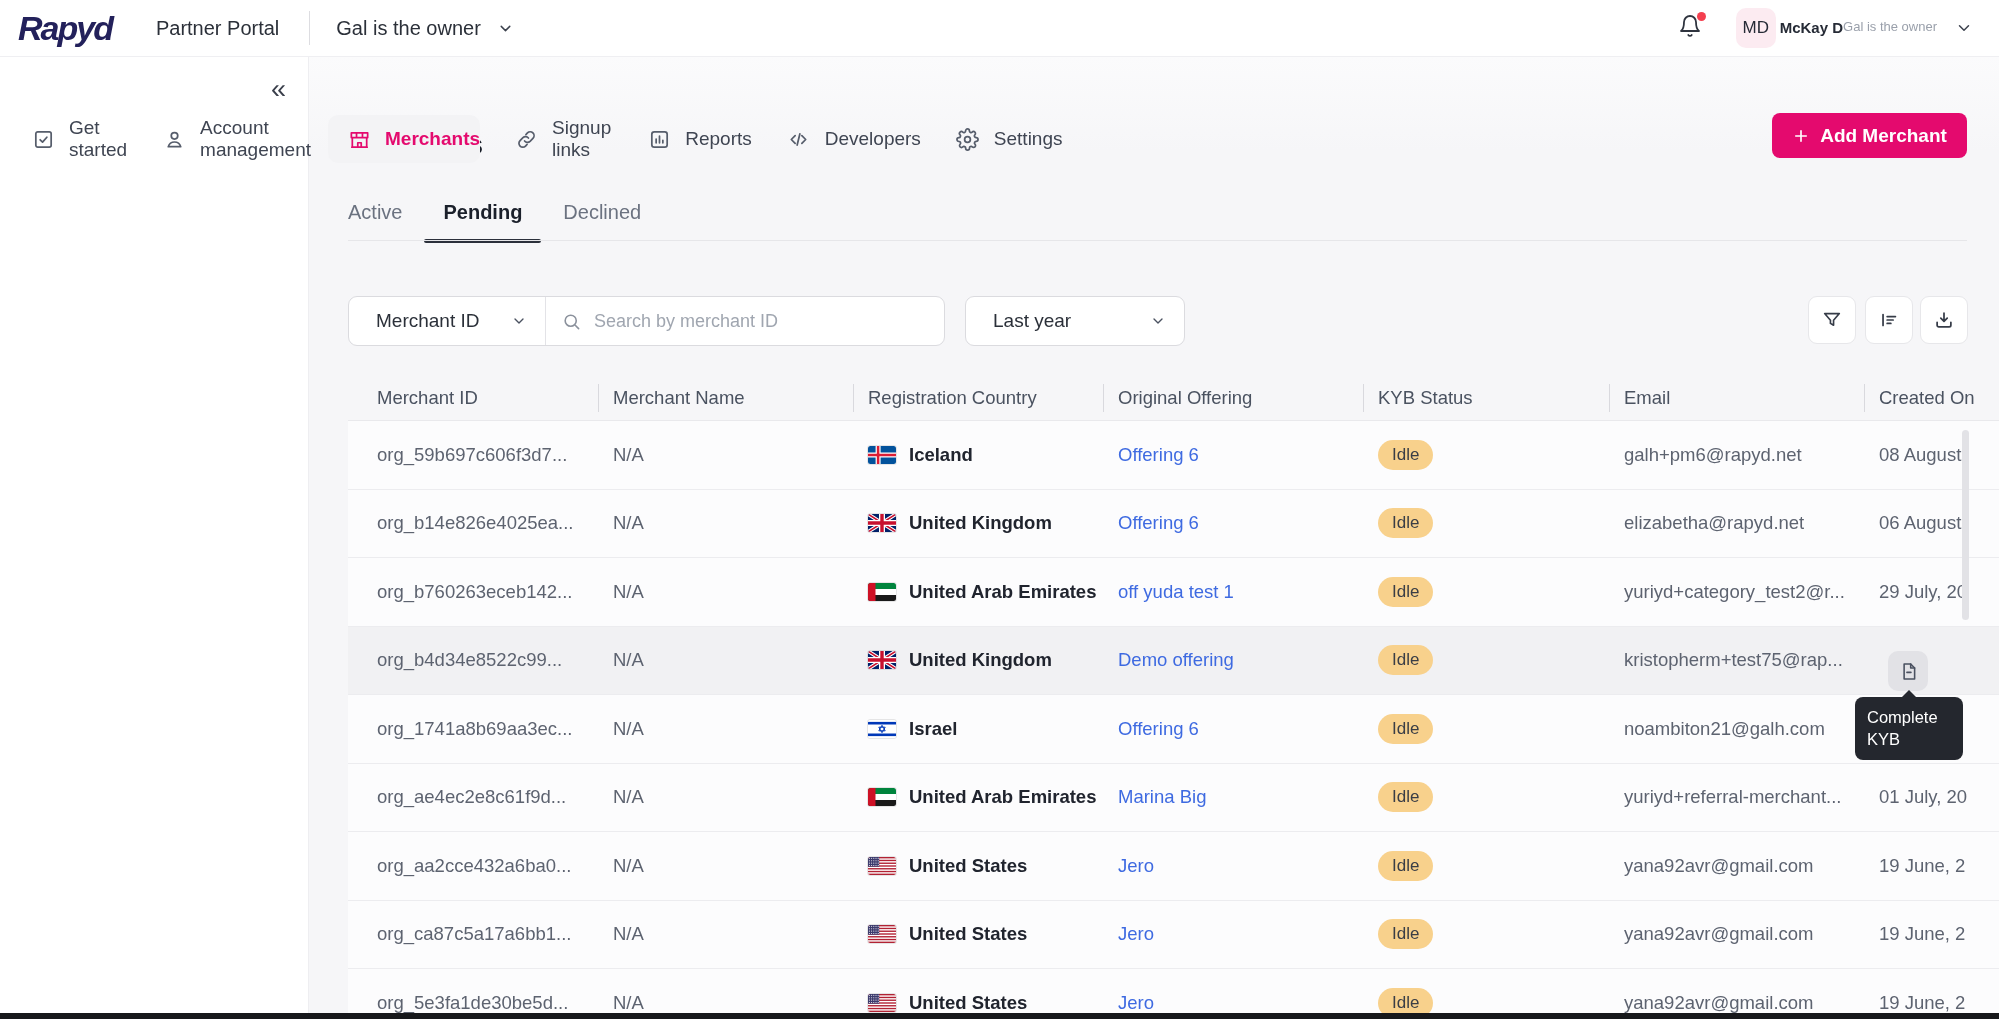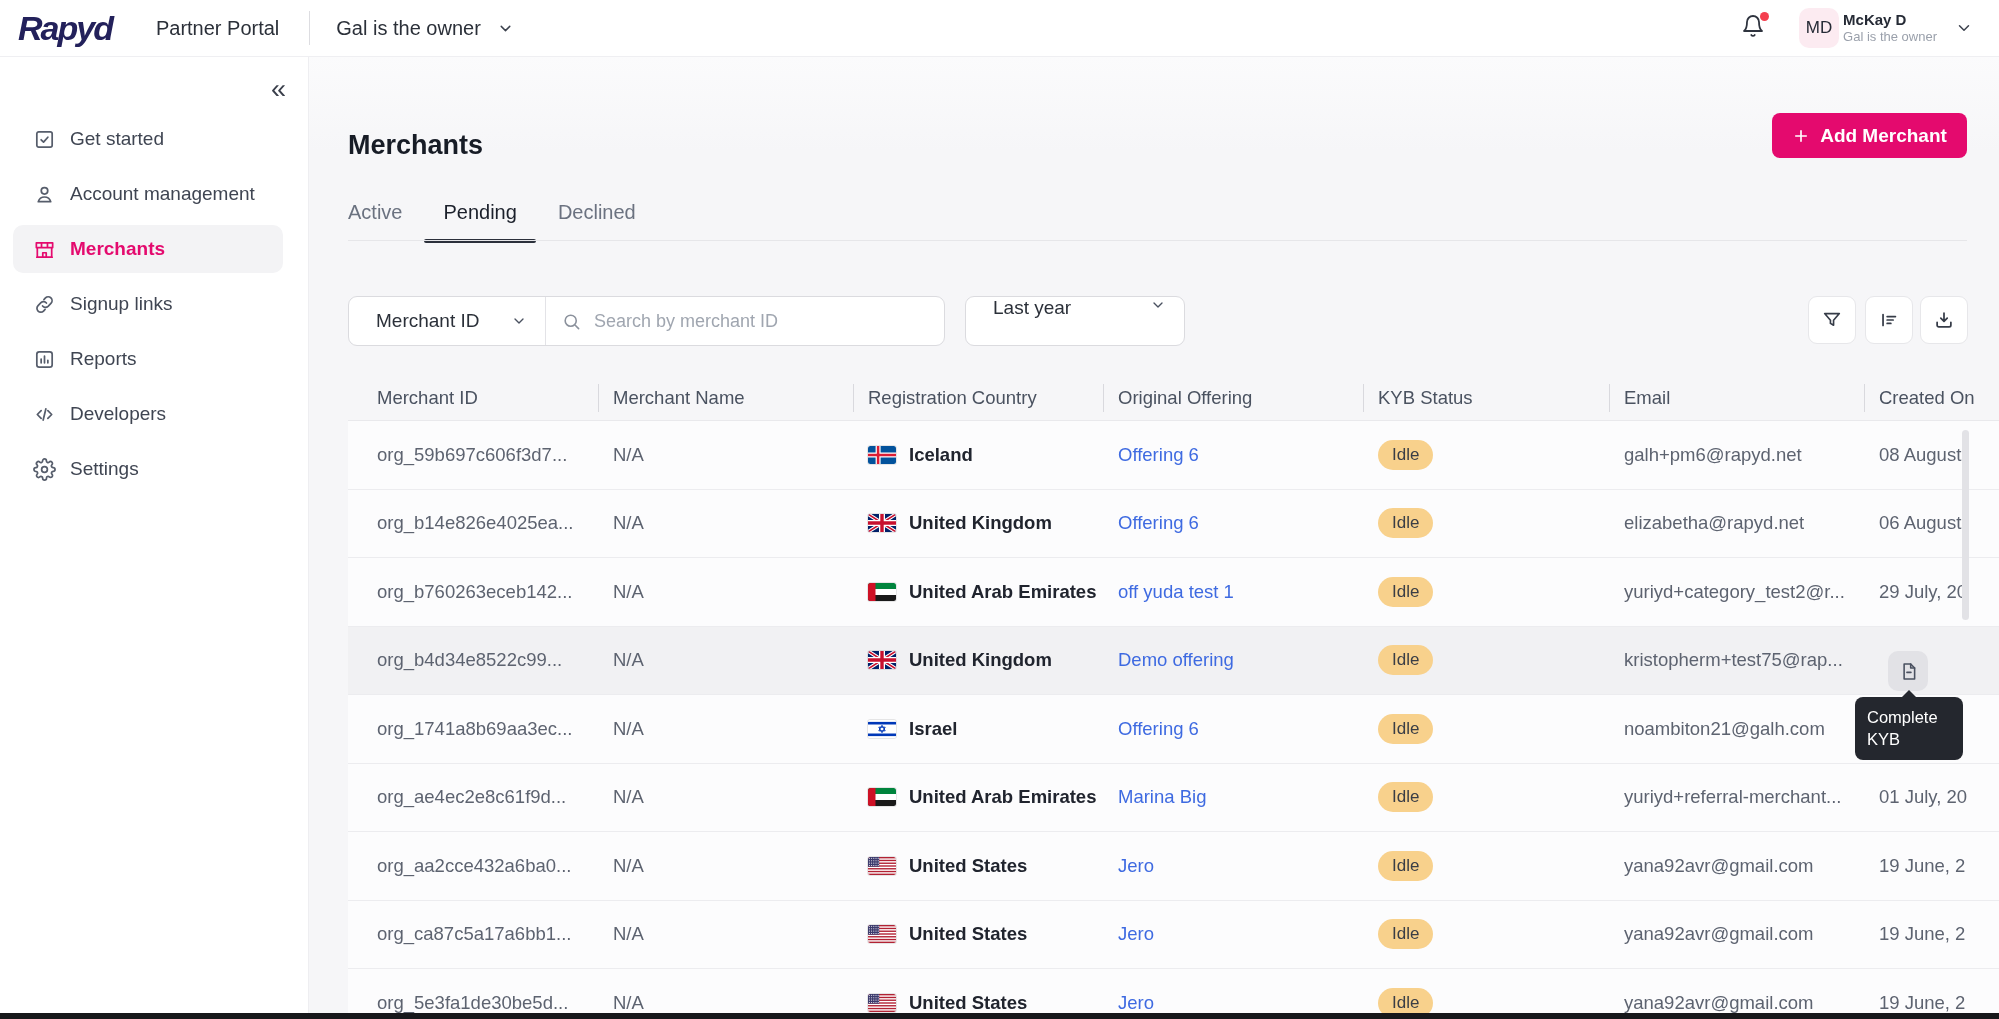--- a/index.html
+++ b/index.html
@@ -14,58 +14,58 @@
   .portal-label{margin-left:44px;font-size:20px;color:#2b3039;}
   .topbar-divider{width:1px;height:34px;background:#dddde1;margin:0 26px 0 30px;}
   .org-selector{display:flex;align-items:center;gap:16px;font-size:20px;color:#2b3039;cursor:pointer;}
   .org-selector svg{color:#3c424e;}
   .topbar-right{margin-left:auto;display:flex;align-items:center;margin-right:26px;}
   .bell{position:relative;color:#2f343f;margin-right:34px;cursor:pointer;}
   .bell-dot{position:absolute;top:-2px;right:-4px;width:9px;height:9px;border-radius:50%;background:#f43f4f;}
   .user-chip{display:flex;align-items:center;gap:4px;cursor:pointer;}
   .avatar{width:40px;height:40px;border-radius:10px;background:#fcebf1;color:#262b36;
     display:flex;align-items:center;justify-content:center;font-size:17px;font-weight:500;}
-  .user-meta{display:flex;flex-direction:column;line-height:1.25;}
+  .user-meta{display:flex;line-height:1.25;}
   .user-name{font-size:15px;font-weight:600;color:#262b36;}
   .user-role{font-size:13px;color:#9aa0ab;}
   .user-chip svg{margin-left:14px;color:#3c424e;}
   
   .sidebar{position:absolute;top:56px;left:0;width:308px;bottom:0;background:#fff;border-right:1px solid #eeeef1;z-index:5;}
   .collapse-btn{position:absolute;top:20px;right:22px;font-size:27px;color:#3a3f4b;cursor:pointer;line-height:1;}
-  .side-nav{position:absolute;top:59px;left:13px;right:25px;display:flex;flex-direction:column;gap:7px;}
+  .side-nav{position:absolute;top:59px;left:13px;right:25px;display:flex;flex-direction:row;gap:16px;}
   .side-item{height:48px;display:flex;align-items:center;gap:14px;padding-left:19px;border-radius:10px;
     font-size:19px;color:#3f4552;cursor:pointer;}
   .side-item .side-icon{width:24px;height:24px;display:flex;align-items:center;justify-content:center;color:#565d6b;}
   .side-item.active{background:#f3f3f5;color:#e40a6e;font-weight:700;}
   .side-item.active .side-icon{color:#e40a6e;}
   
   .main{position:absolute;left:308px;top:56px;right:0;bottom:0;overflow:hidden;
     background:linear-gradient(180deg,#fbfbfc 0px,#f6f6f8 95px);}
   .page-title{position:absolute;left:40px;top:74px;font-size:27px;font-weight:700;color:#171c26;}
   .add-btn{position:absolute;left:1464px;top:57px;width:195px;height:45px;border-radius:8px;background:#e40a6e;
     color:#fff;font-size:19px;font-weight:700;display:flex;align-items:center;justify-content:center;gap:10px;
     border:none;cursor:pointer;}
   
   .tabs{position:absolute;left:21px;top:145px;display:flex;gap:3px;}
   .tab{padding:0 19px 18px;font-size:20px;color:#6b7280;cursor:pointer;position:relative;white-space:nowrap;}
-  .tab.active{color:#1b202b;font-weight:400;}
+  .tab.active{color:#1b202b;font-weight:700;}
   .tab.active::after{content:"";position:absolute;left:0;right:0;bottom:-1px;height:4px;background:#2b303b;border-radius:3px;}
   .tabs-track{position:absolute;left:40px;right:32px;top:184px;height:1px;background:#e6e6e9;}
   
   .filter-combo{position:absolute;left:40px;top:240px;width:597px;height:50px;background:#fff;
     border:1px solid #dbdbdf;border-radius:9px;display:flex;align-items:stretch;box-sizing:border-box;}
   .field-select{width:197px;display:flex;align-items:center;padding:0 18px 0 27px;
     border-right:1px solid #e3e3e7;font-size:19px;color:#2b3039;cursor:pointer;box-sizing:border-box;}
   .field-select svg{margin-left:auto;color:#4a5160;}
   .search-box{flex:1;display:flex;align-items:center;gap:11px;padding:0 16px;color:#8b919c;}
   .search-box input{border:none;outline:none;background:transparent;font-size:18px;flex:1;color:#2b3039;
     font-family:"Liberation Sans","DejaVu Sans",sans-serif;}
   .search-box input::placeholder{color:#a0a6b0;}
   .range-select{position:absolute;left:657px;top:240px;width:220px;height:50px;background:#fff;
-    border:1px solid #dbdbdf;border-radius:9px;display:flex;padding:0 18px 0 27px;
+    border:1px solid #dbdbdf;border-radius:9px;display:flex;align-items:center;padding:0 18px 0 27px;
     font-size:19px;color:#2b3039;cursor:pointer;box-sizing:border-box;}
   .range-select svg{margin-left:auto;color:#4a5160;}
   .icon-btn{position:absolute;top:240px;width:48px;height:48px;background:#fff;border:1px solid #e7e7ea;
     border-radius:9px;display:flex;align-items:center;justify-content:center;color:#363c48;cursor:pointer;box-sizing:border-box;}
   .icon-btn.b1{left:1500px;} .icon-btn.b2{left:1557px;} .icon-btn.b3{left:1612px;}
   
   .table{position:absolute;left:40px;top:320px;width:1740px;--cols:250px 255px 250px 260px 246px 255px 224px;}
   .thead{display:grid;grid-template-columns:var(--cols);height:44px;align-items:center;}
   .hcell{padding-left:15px;font-size:18.5px;color:#4a5260;position:relative;white-space:nowrap;}
   .hcell:first-child{padding-left:29px;}

